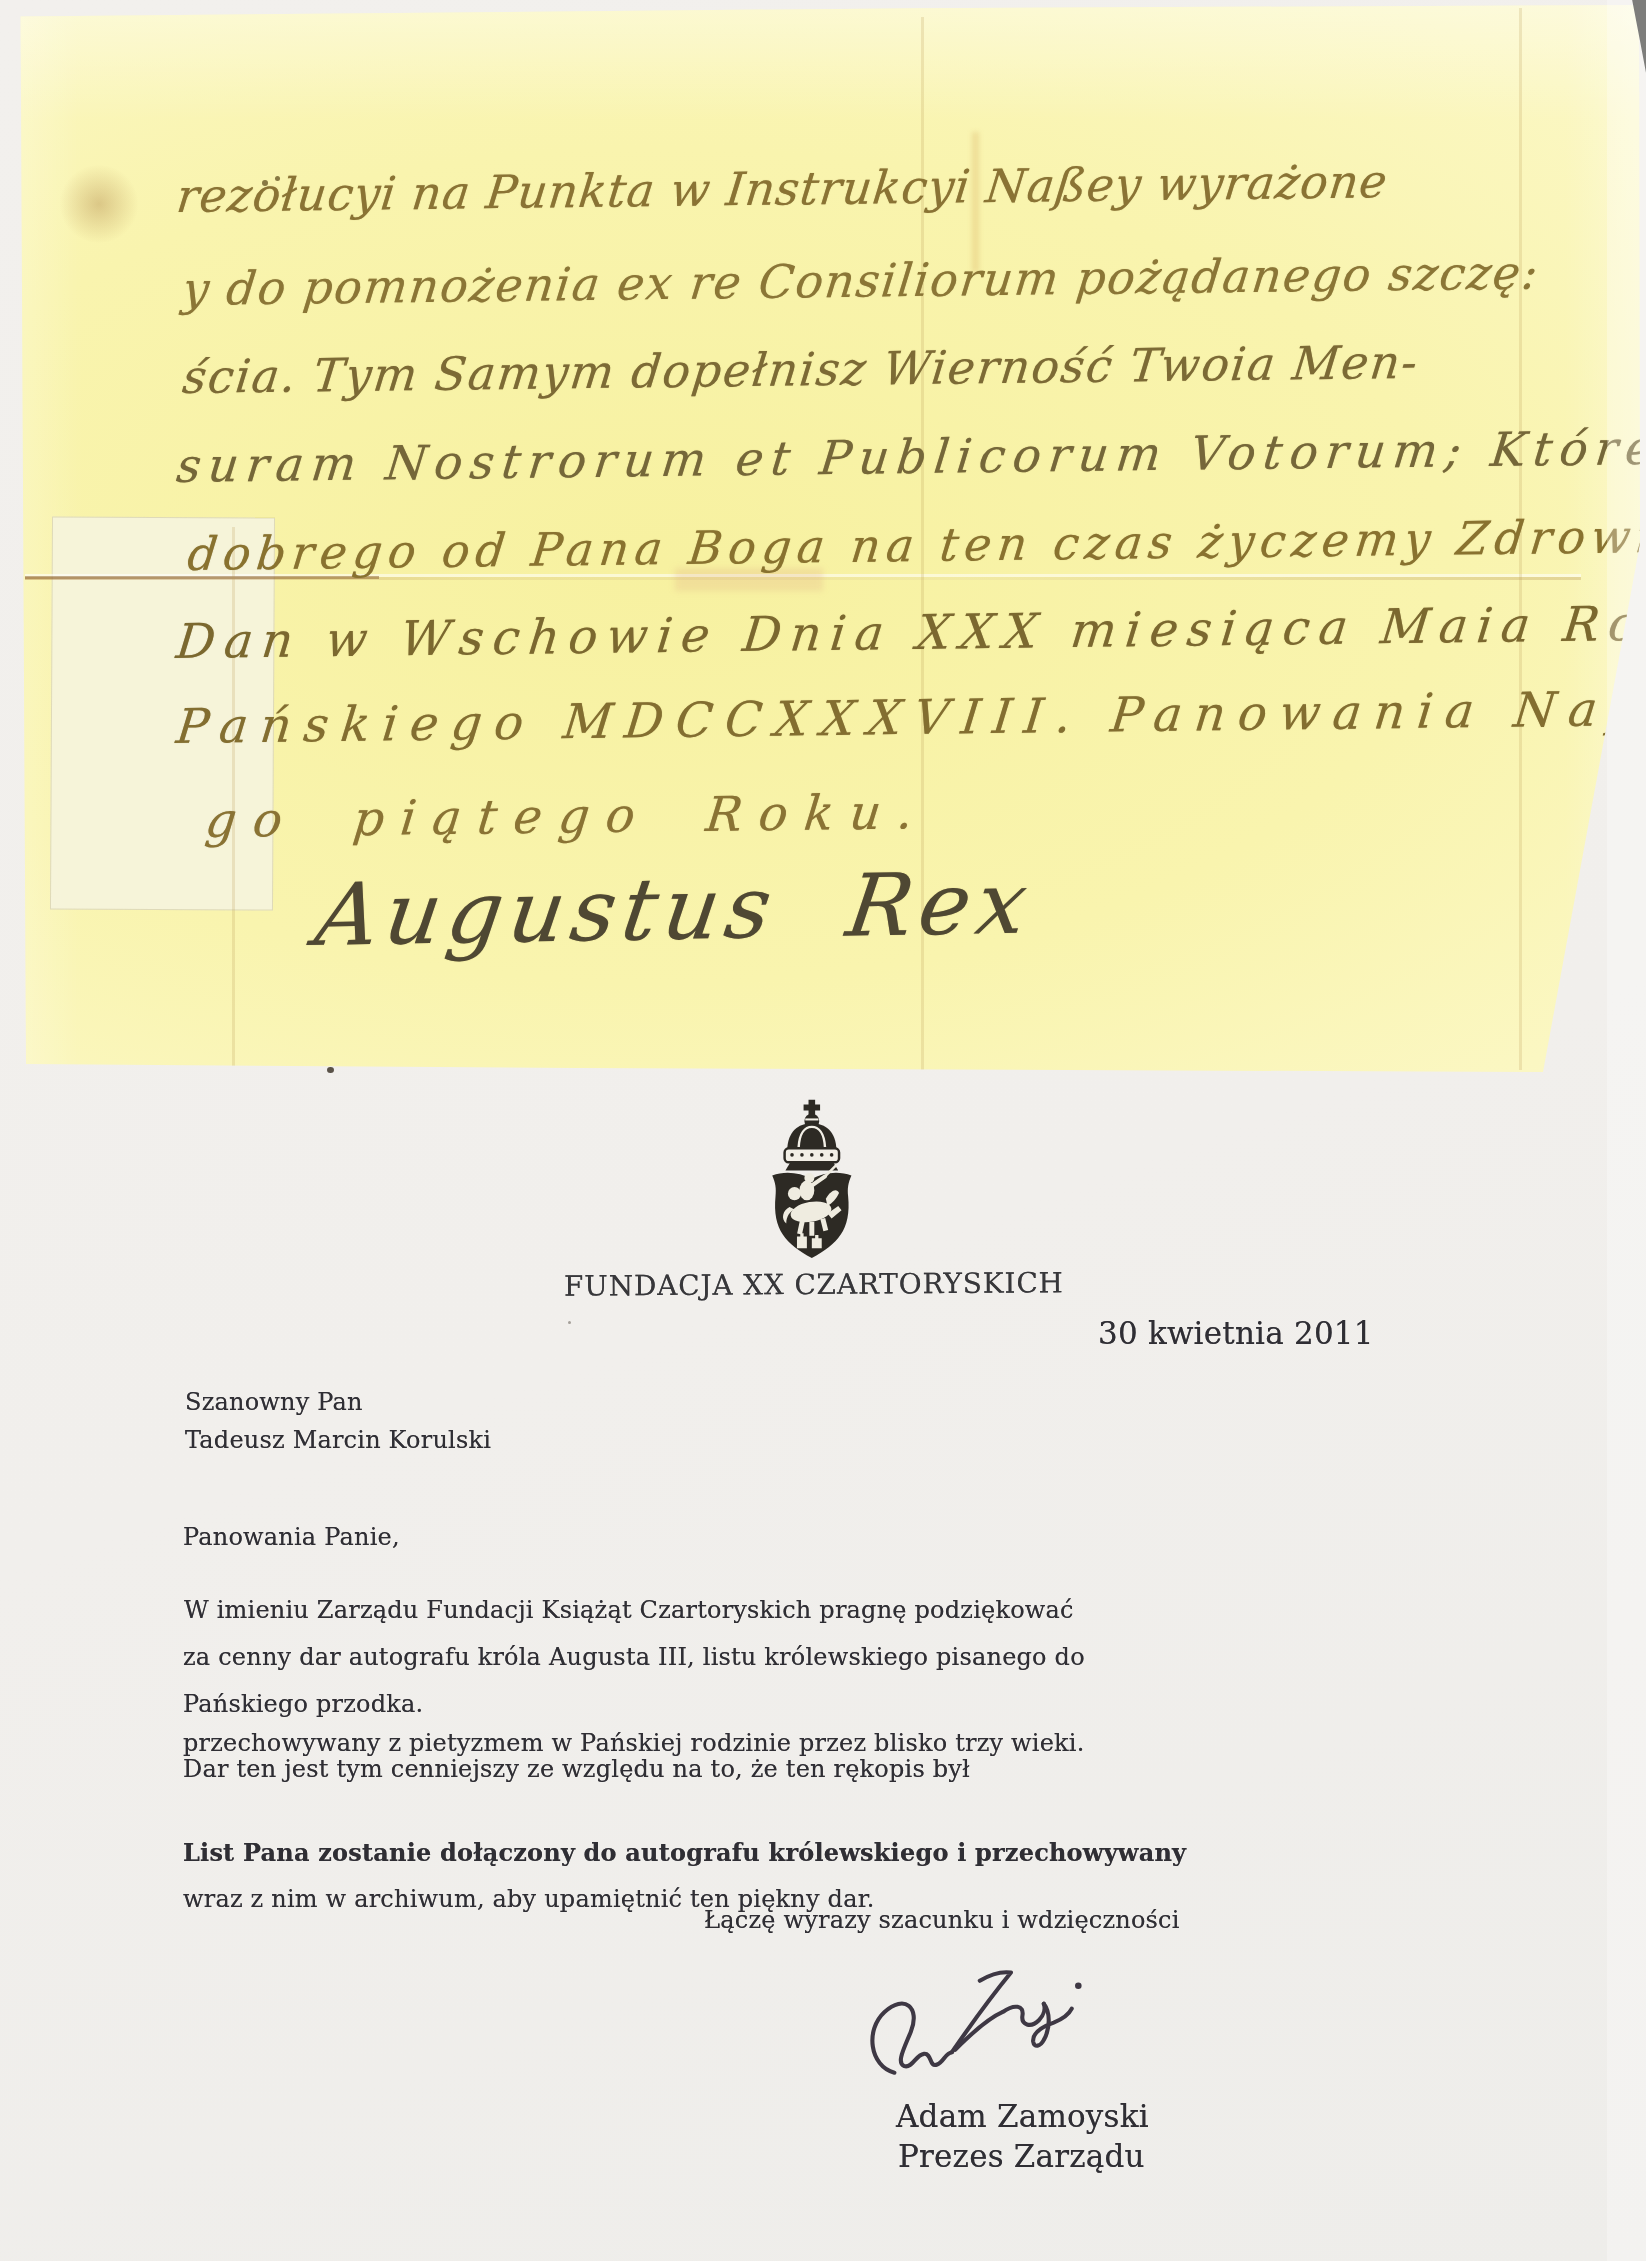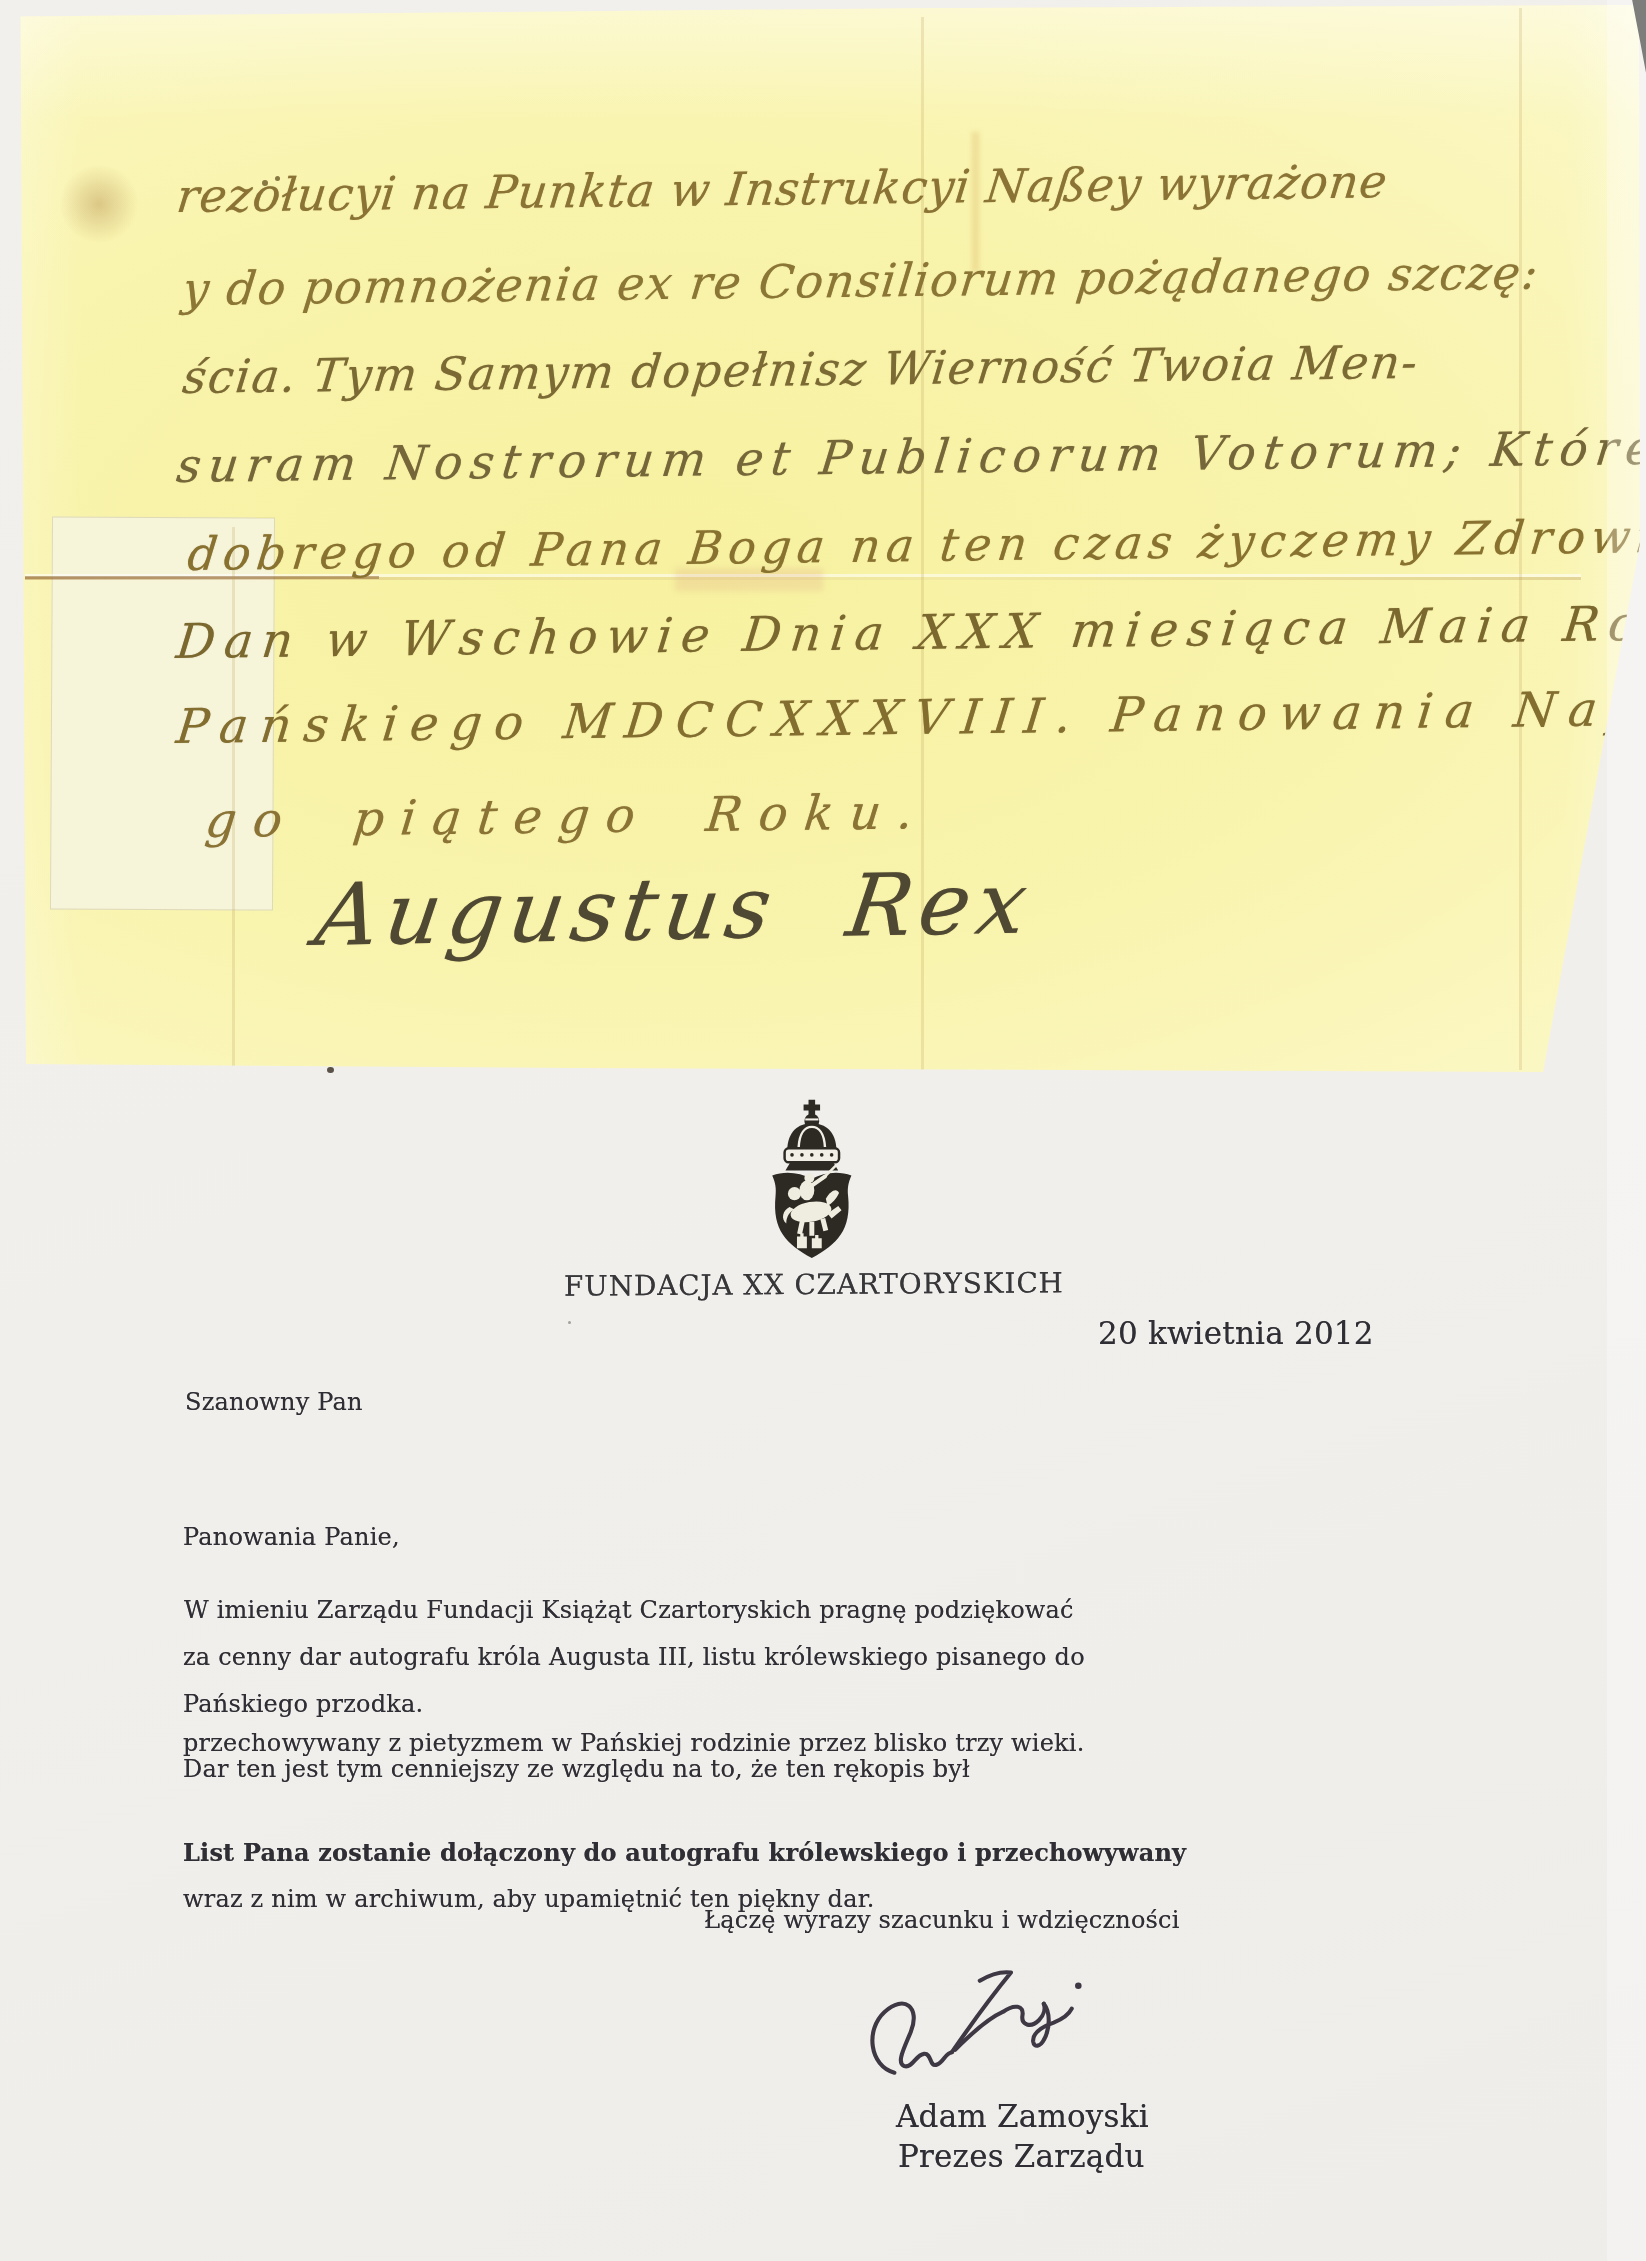--- a/index.html
+++ b/index.html
@@ -125,23 +125,24 @@
       <circle cx="55" cy="116" r="8"></circle>
       <path d="M58,168 h4 v-4 h4 v4 h4 v14 h-12 z"></path>
       <path d="M76,170 h4 v-4 h4 v4 h4 v12 h-12 z"></path>
     </g>
     <path d="M76,106 L92,95" stroke="#efece0" stroke-width="5" fill="none" stroke-linecap="round"></path>
     <path d="M90,97 L105,82" stroke="#efece0" stroke-width="3" fill="none" stroke-linecap="round"></path>
   </svg>
 
   <div class="typed org-title" style="left:564px;top:1268px;">FUNDACJA XX CZARTORYSKICH</div>
 
-  <div class="typed" style="left:1098px;top:1315px;font-size:31px;">20 kwietnia 2012</div>
+  <div class="typed" style="left:1098px;top:1315px;font-size:31px;">30 kwietnia 2011</div>
 
   <div class="typed" style="left:185px;top:1388px;">Szanowny Pan</div>
+  <div class="typed" style="left:185px;top:1426px;">Tadeusz Marcin Korulski</div>
 
   <div class="typed" style="left:183px;top:1523px;">Panowania Panie,</div>
 
   <div class="typed" style="left:184px;top:1596px;">W imieniu Zarządu Fundacji Książąt Czartoryskich pragnę podziękować</div>
   <div class="typed" style="left:183px;top:1643px;">za cenny dar autografu króla Augusta III, listu królewskiego pisanego do</div>
   <div class="typed" style="left:183px;top:1690px;">Pańskiego przodka.</div>
 
   <div class="typed" style="left:183px;top:1755px;">Dar ten jest tym cenniejszy ze względu na to, że ten rękopis był</div>
   <div class="typed" style="left:183px;top:1721px;margin-top:8px;">przechowywany z pietyzmem w Pańskiej rodzinie przez blisko trzy wieki.</div>
   <div class="typed" style="left:183px;top:1838px;font-weight:bold;">List Pana zostanie dołączony do autografu królewskiego i przechowywany</div>

